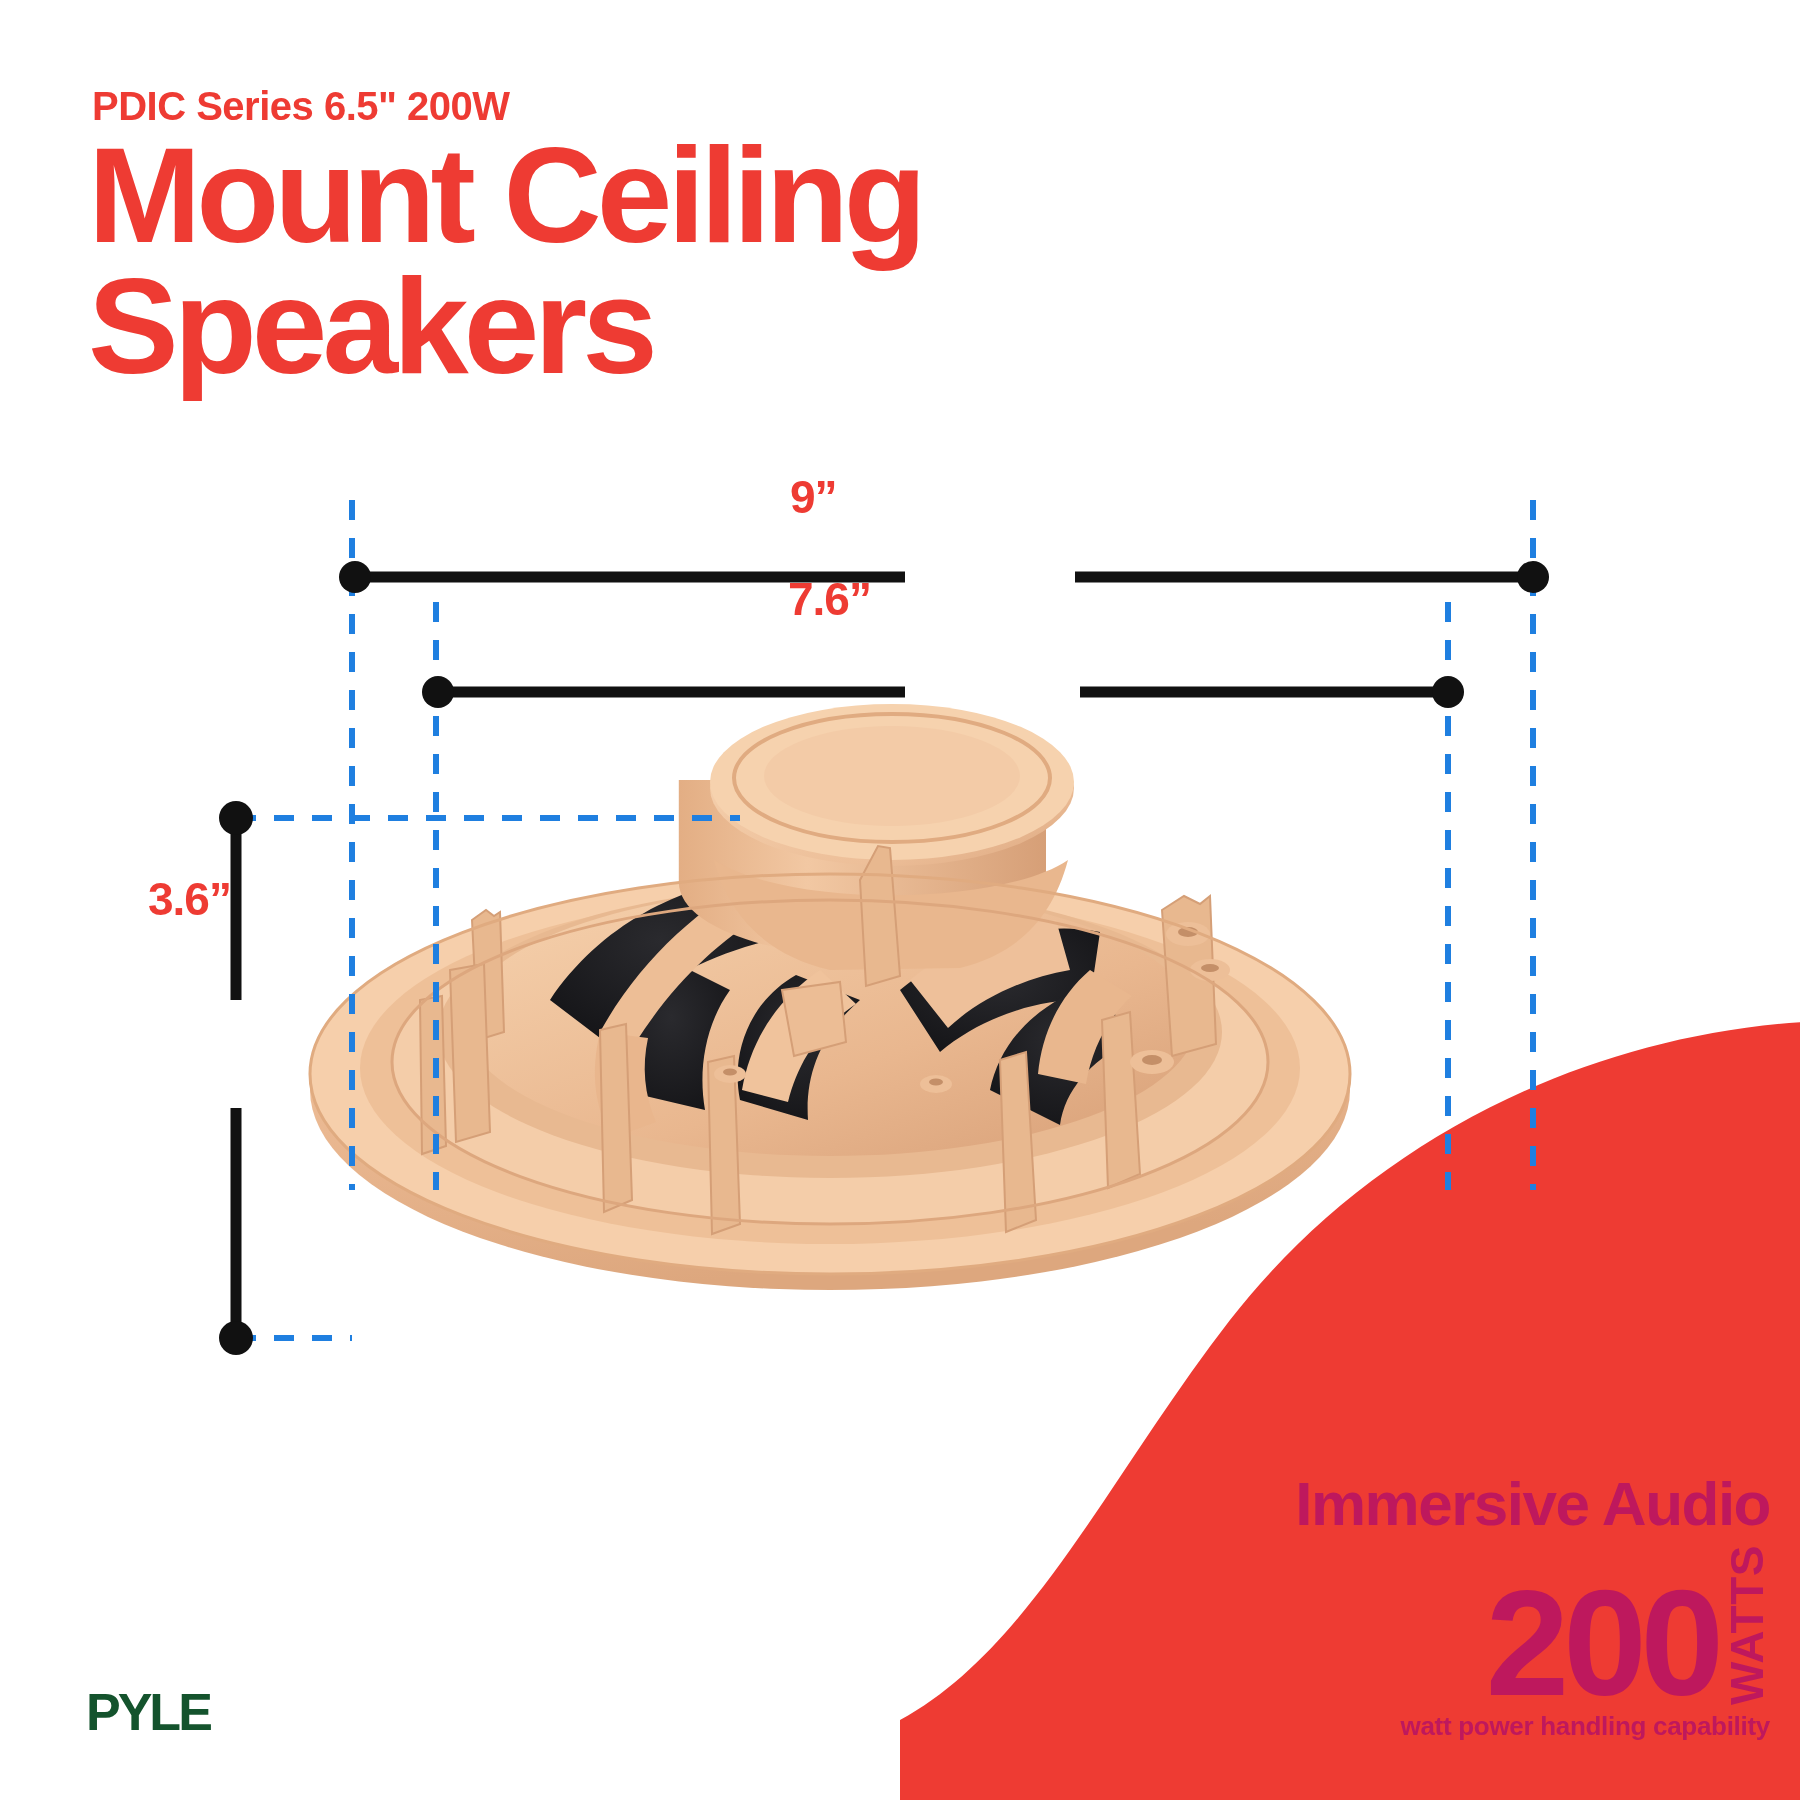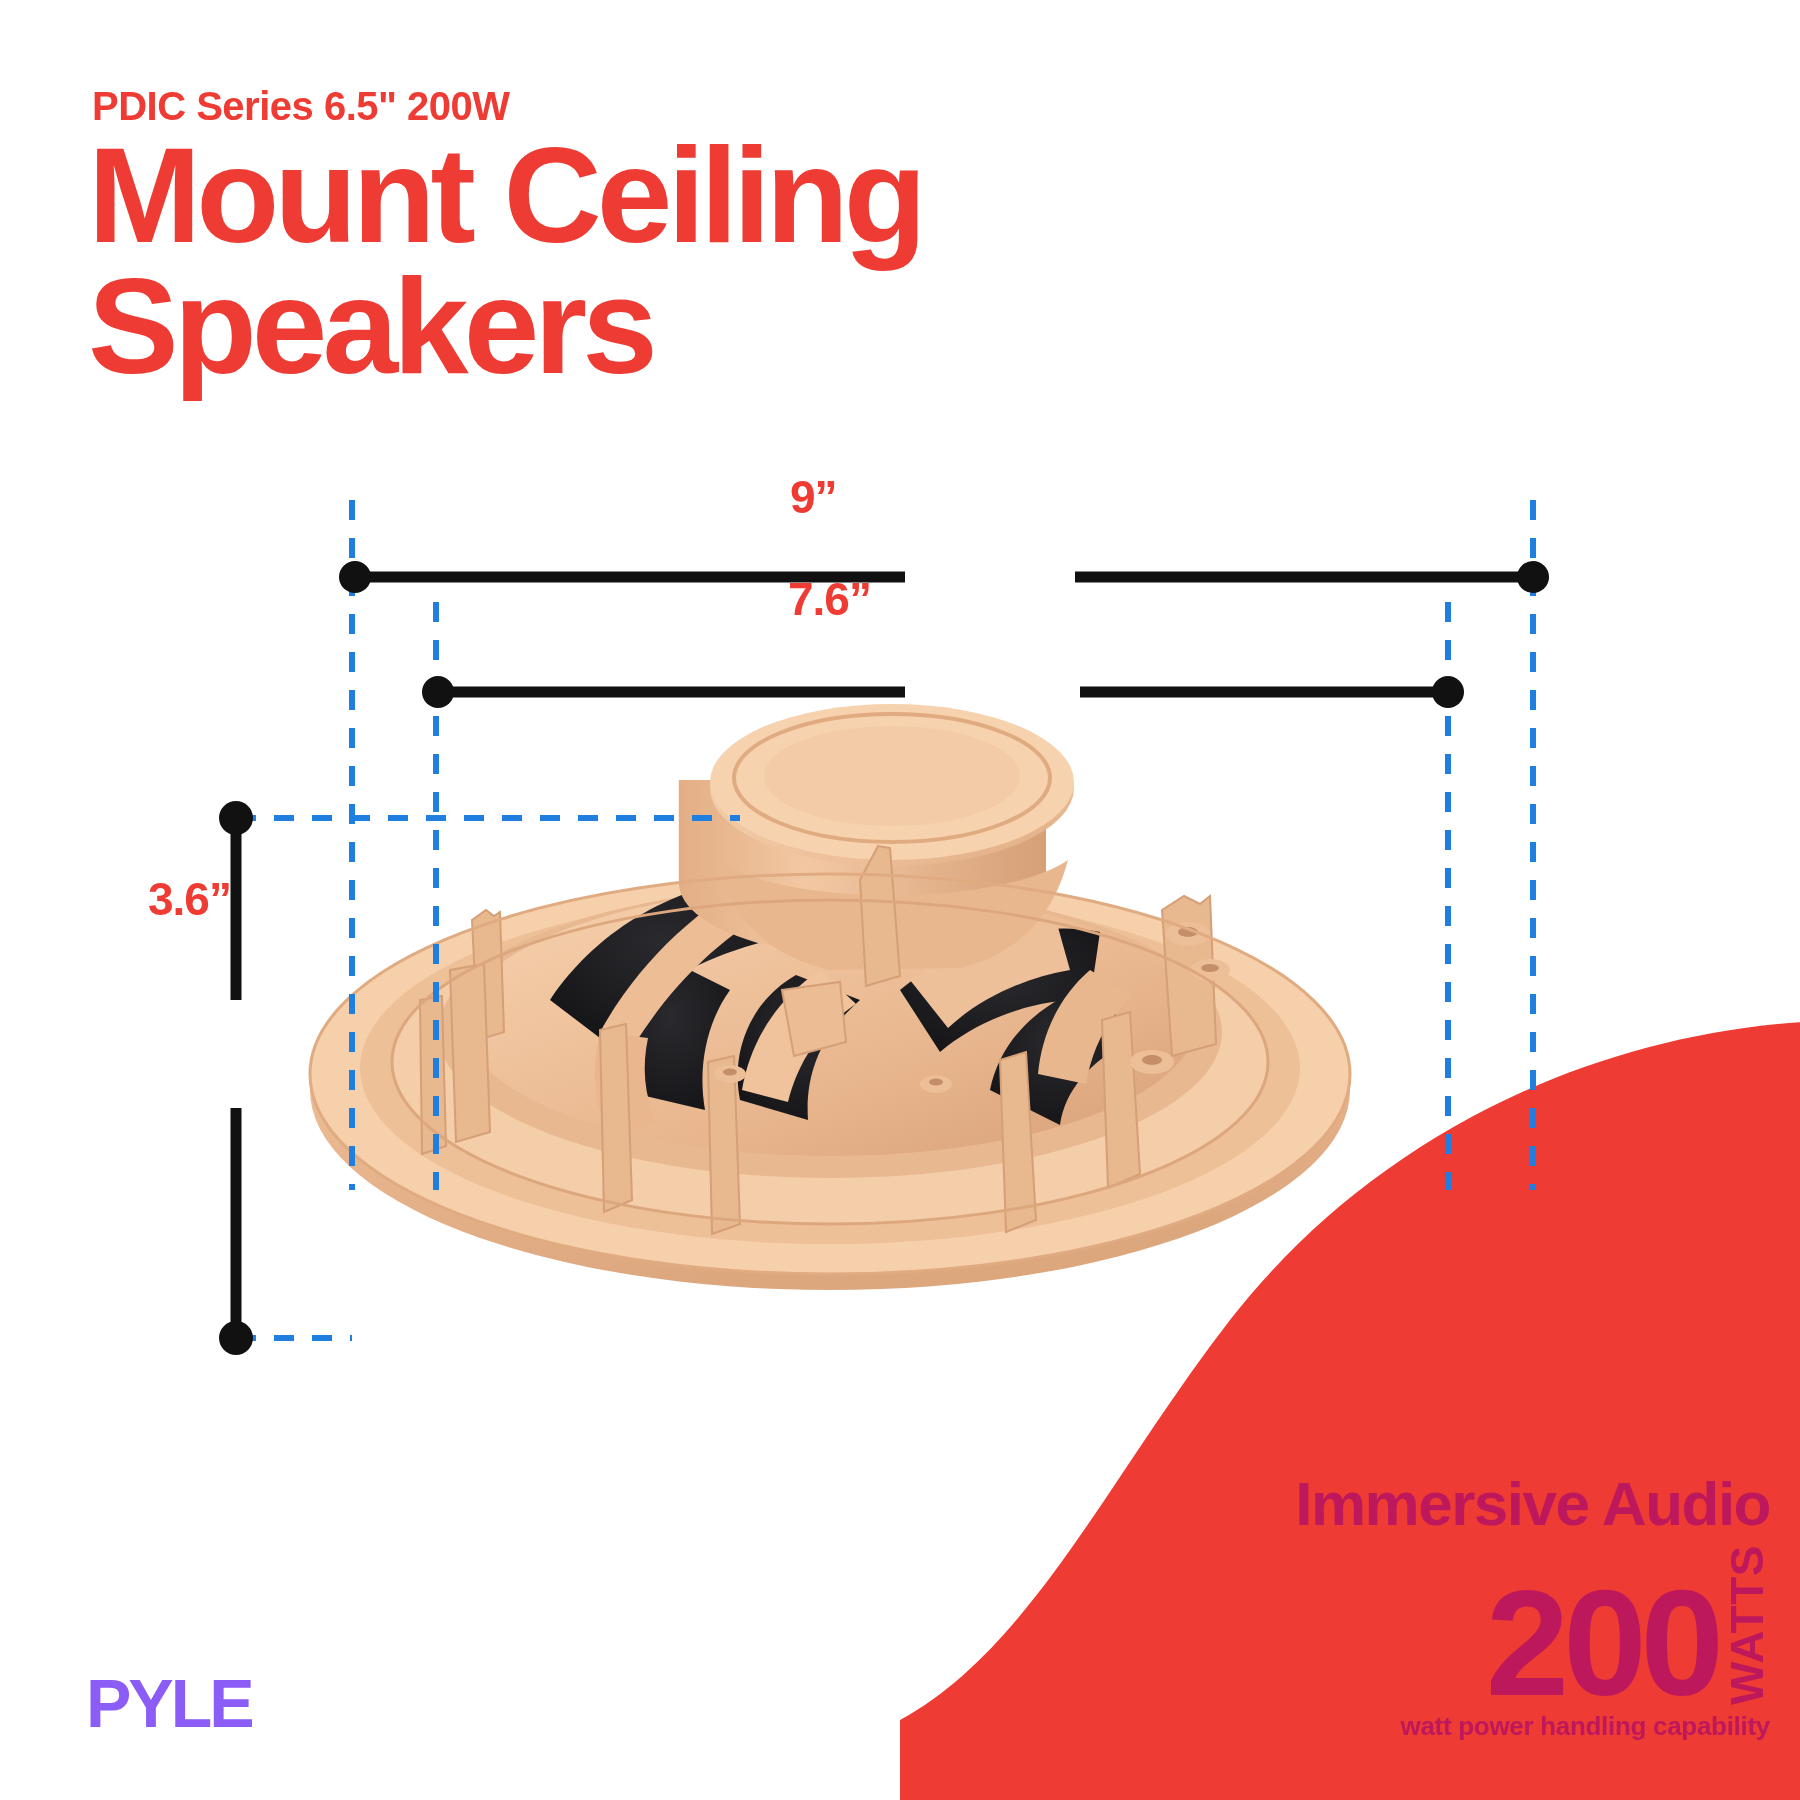--- a/index.html
+++ b/index.html
@@ -38,21 +38,21 @@
     writing-mode:vertical-rl;
     transform:rotate(180deg);
     line-height:1;
     padding-bottom:6px;
   }
   .badge-sub{font-size:26px;font-weight:bold;margin-top:6px;letter-spacing:-0.3px;}
 
   
   .logo{
     position:absolute;left:86px;bottom:58px;
-    font-size:68px;font-weight:bold;color:#8b5cf6;
+    font-size:52px;font-weight:bold;color:#14532d;
     letter-spacing:-3px;
     text-align:right;
   }
 
   
   .dims{position:absolute;left:0;top:0;width:1800px;height:1800px;pointer-events:none;}
   .dim-label{
     position:absolute;color:#ee3b33;font-weight:bold;
     font-size:46px;letter-spacing:-1px;
   }

